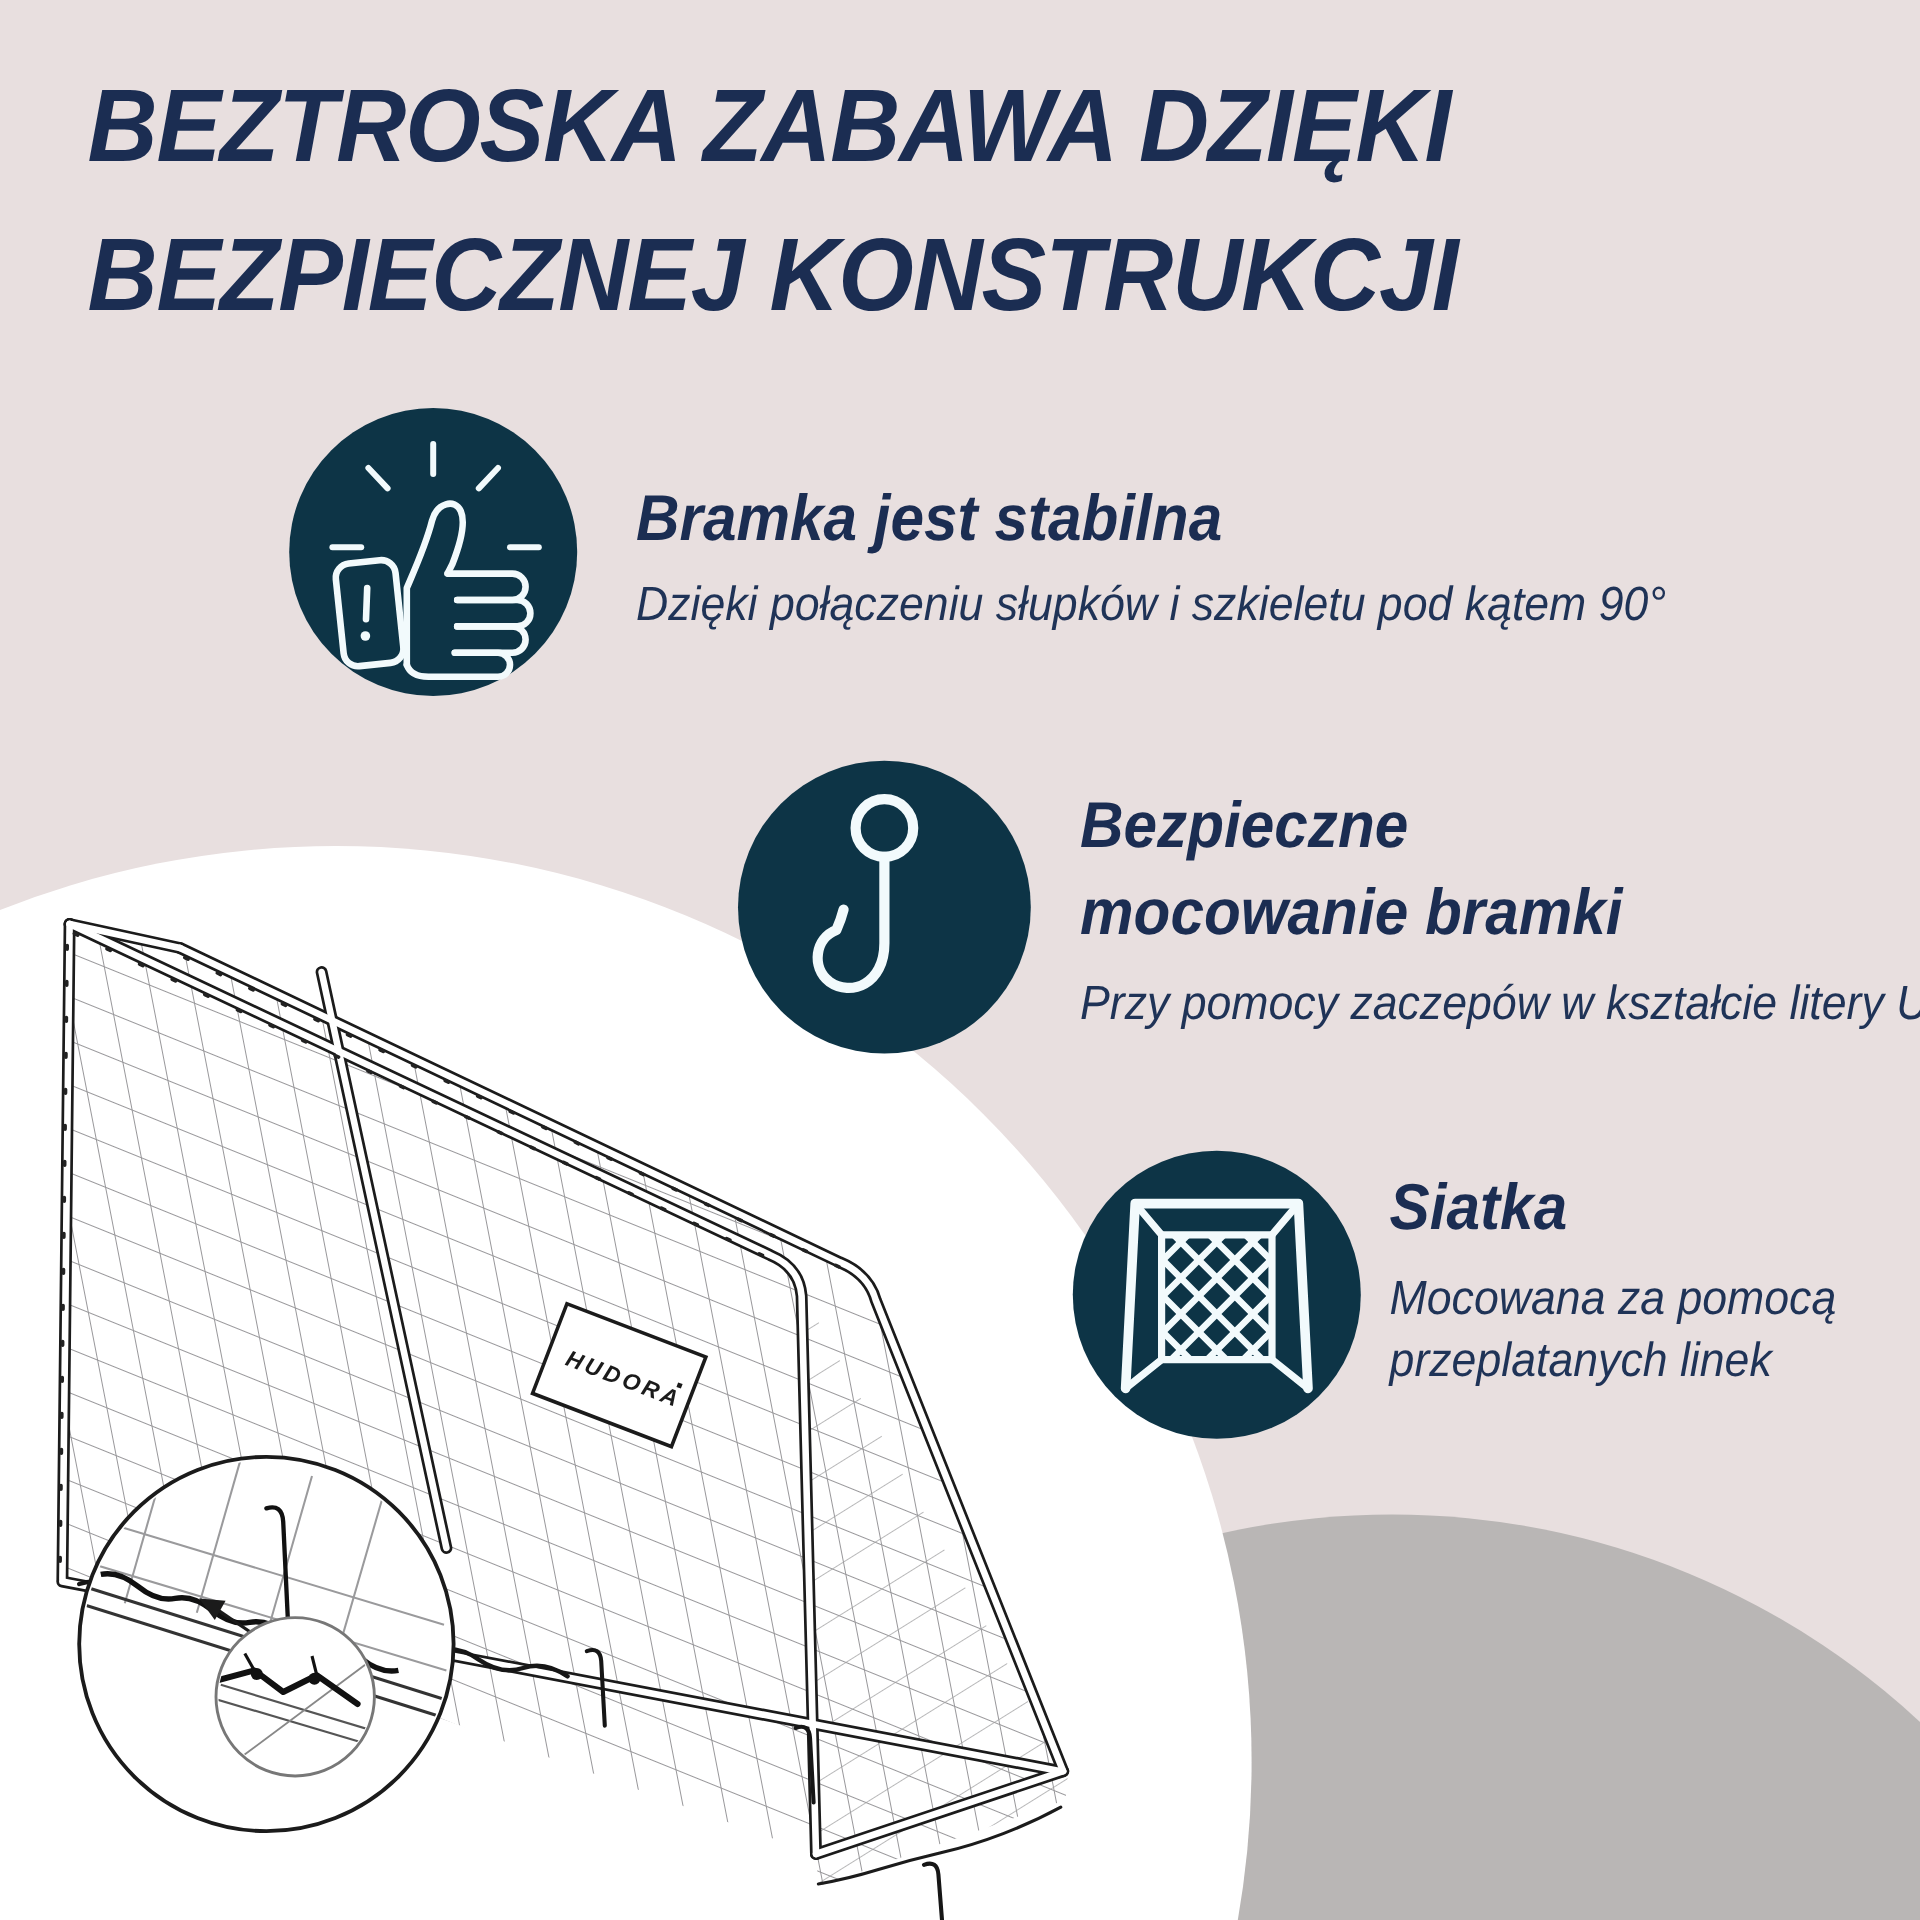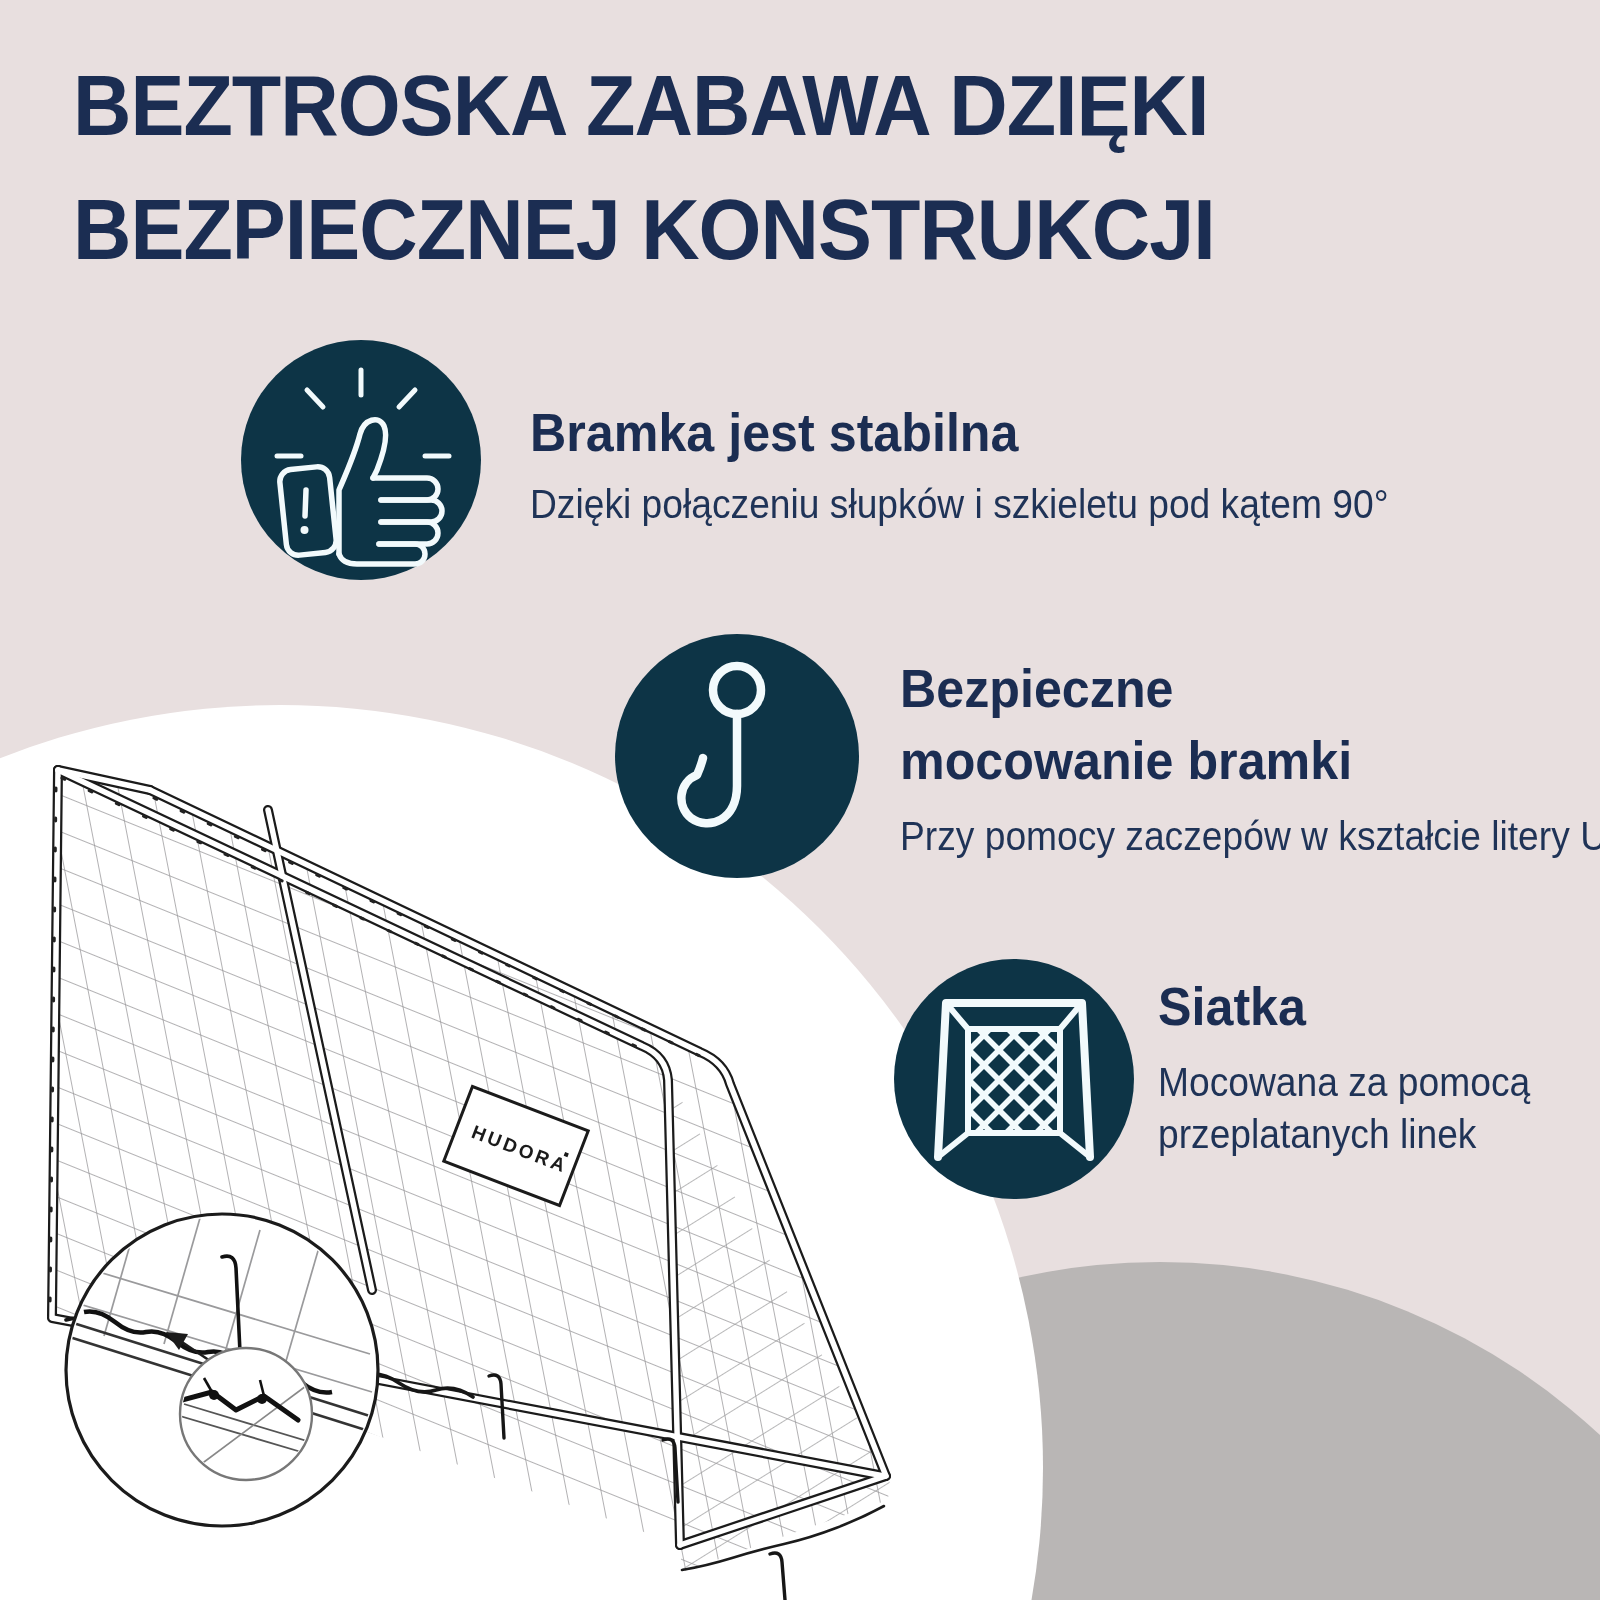--- a/index.html
+++ b/index.html
@@ -1,17 +1,17 @@
 <!DOCTYPE html>
 <html><head>
 <meta charset="utf-8">
 <style>
   html,body{margin:0;padding:0;background:#e8dfdf;}
   #canvas{position:relative;width:1600px;height:1600px;overflow:hidden;background:#e8dfdf;
-          font-family:"Liberation Sans",sans-serif;}
+          font-family:"Liberation Sans",sans-serif;font-style:italic;}
   .bg-svg,.illu-svg{position:absolute;left:0;top:0;}
   .title{position:absolute;left:73px;top:43px;font-size:86px;line-height:124px;font-weight:bold;
          color:#1b2d52;letter-spacing:-1px;transform:scaleX(.94);transform-origin:0 0;white-space:nowrap;}
   .icon-circle{position:absolute;border-radius:50%;background:#0d3446;}
   .icon-circle svg{position:absolute;left:0;top:0;}
   .ic1{left:241px;top:340px;width:240px;height:240px;}
   .ic2{left:615px;top:634px;width:244px;height:244px;}
   .ic3{left:894px;top:959px;width:240px;height:240px;}
   .ftext{position:absolute;color:#1f3357;transform:scaleX(.93);transform-origin:0 0;}
   .ftext h3{margin:0;font-size:54px;line-height:68px;font-weight:bold;color:#1b2d52;}

